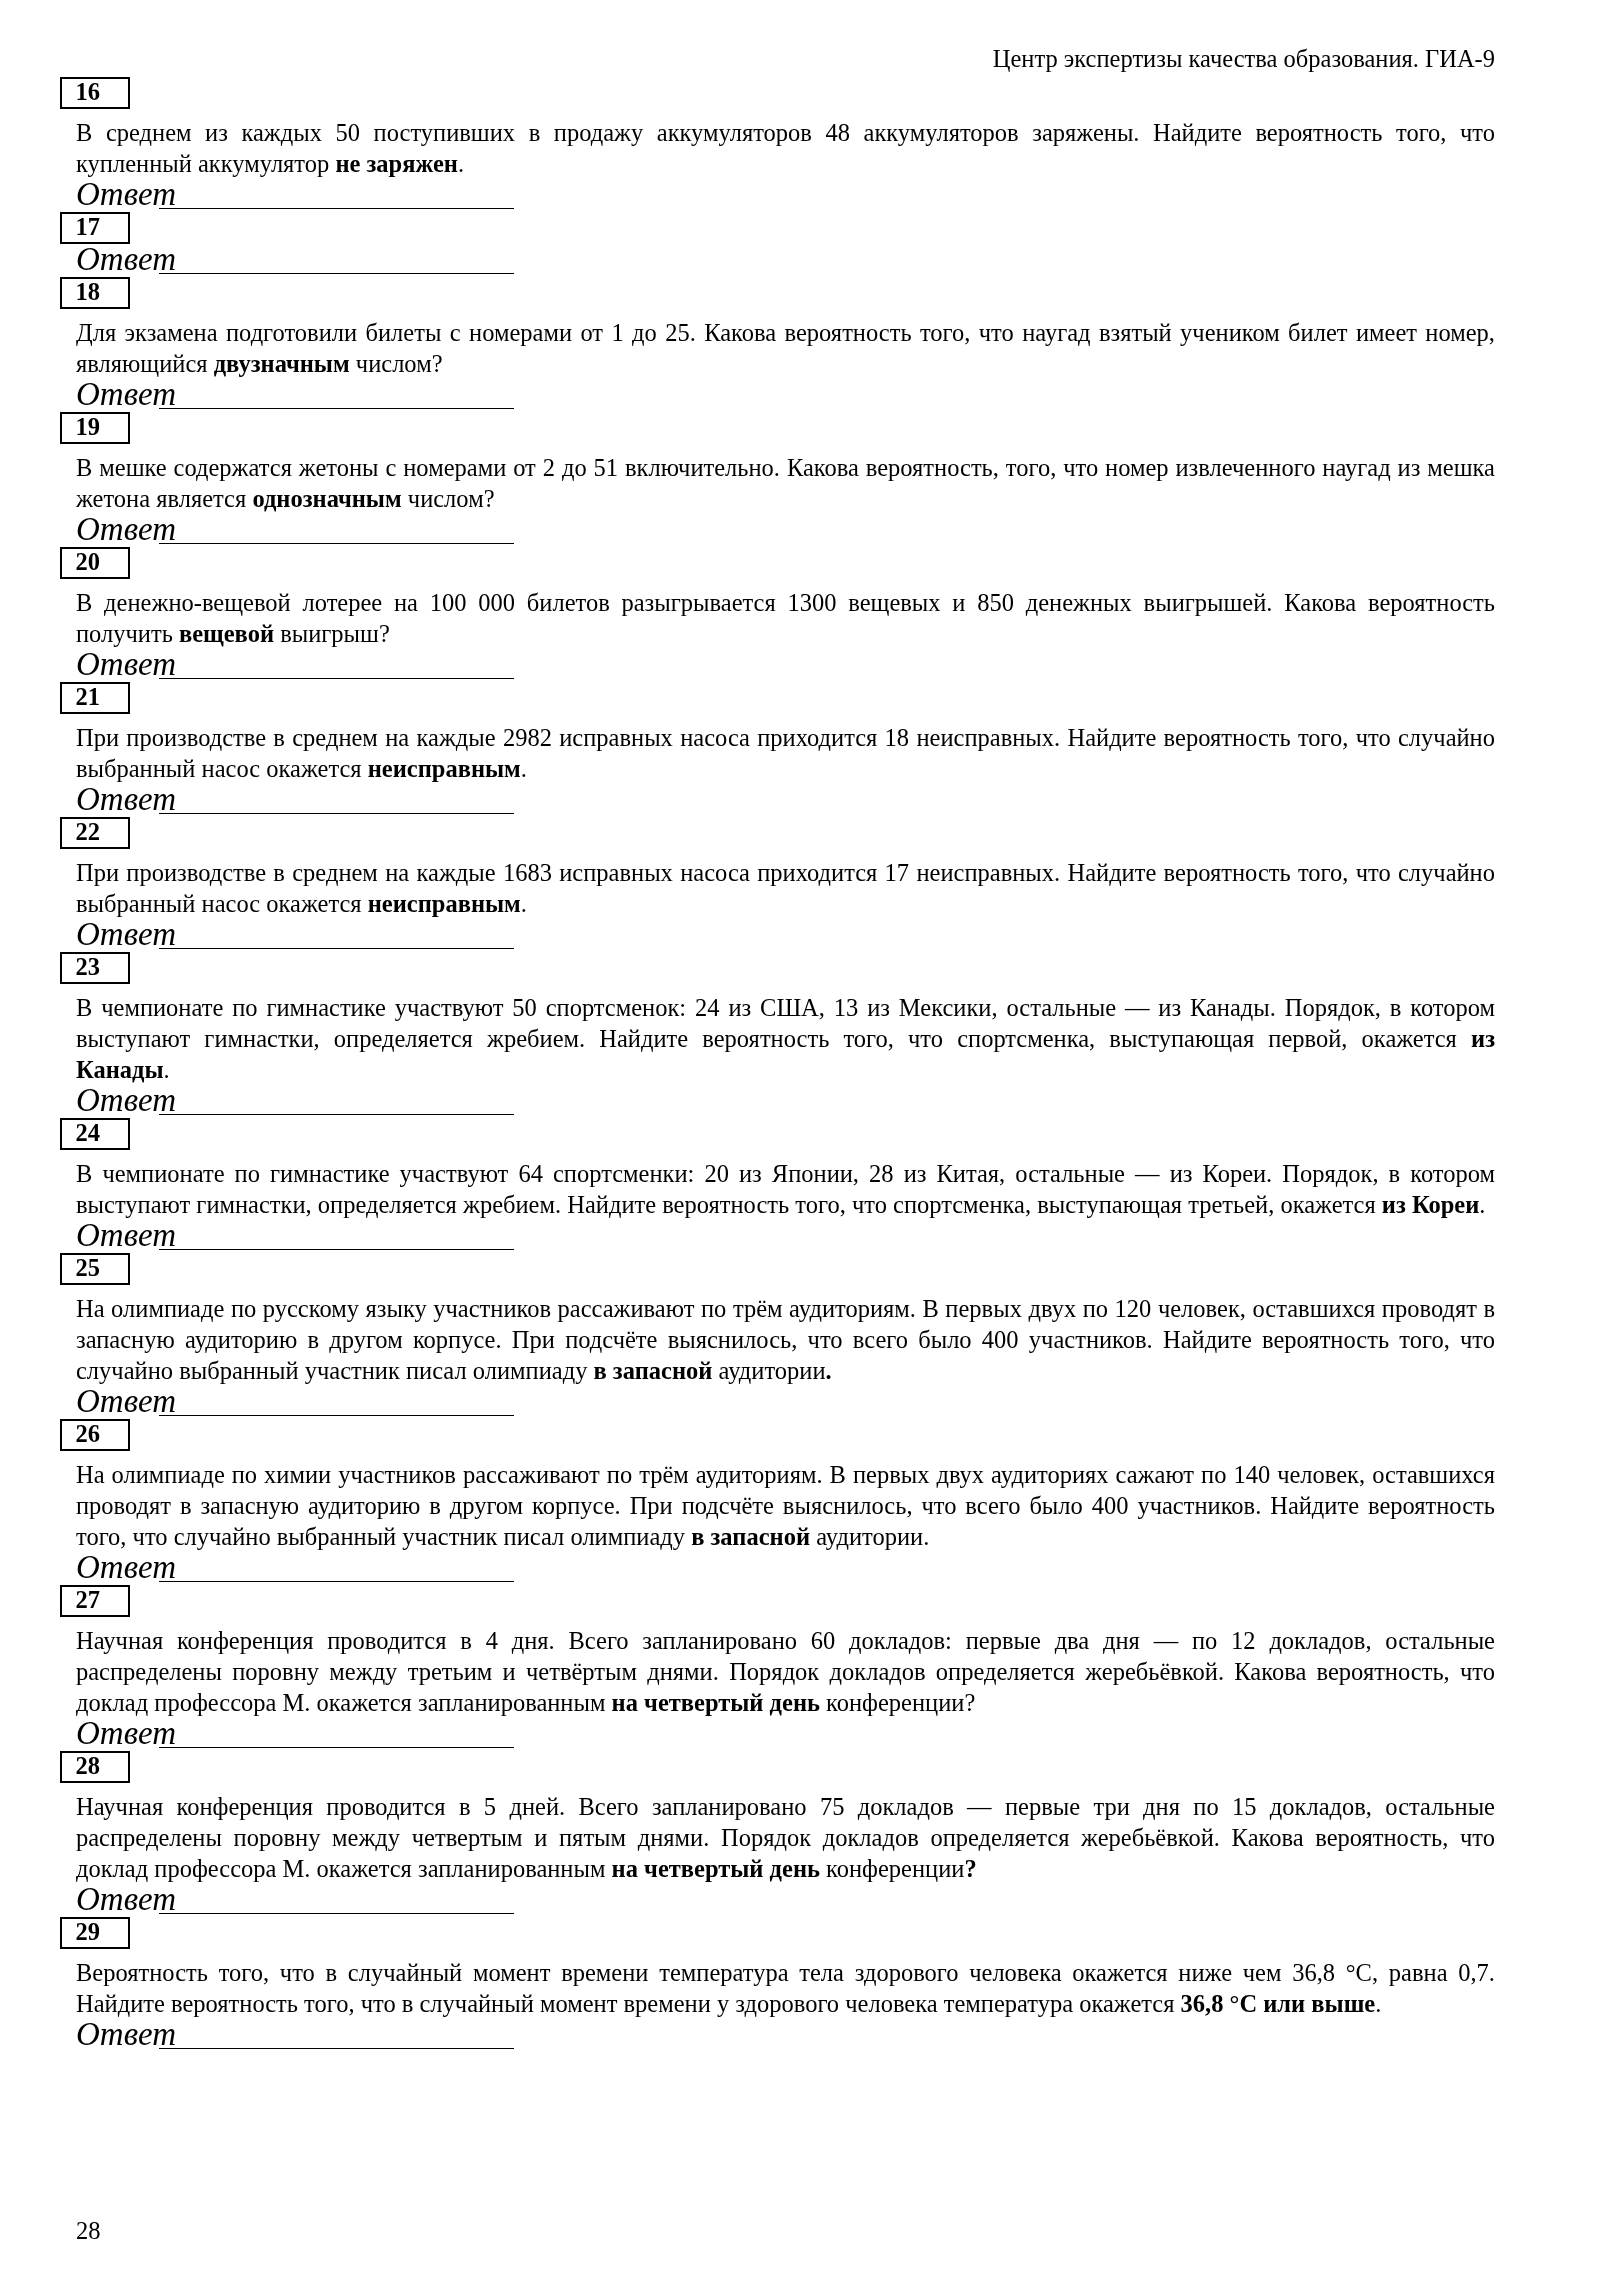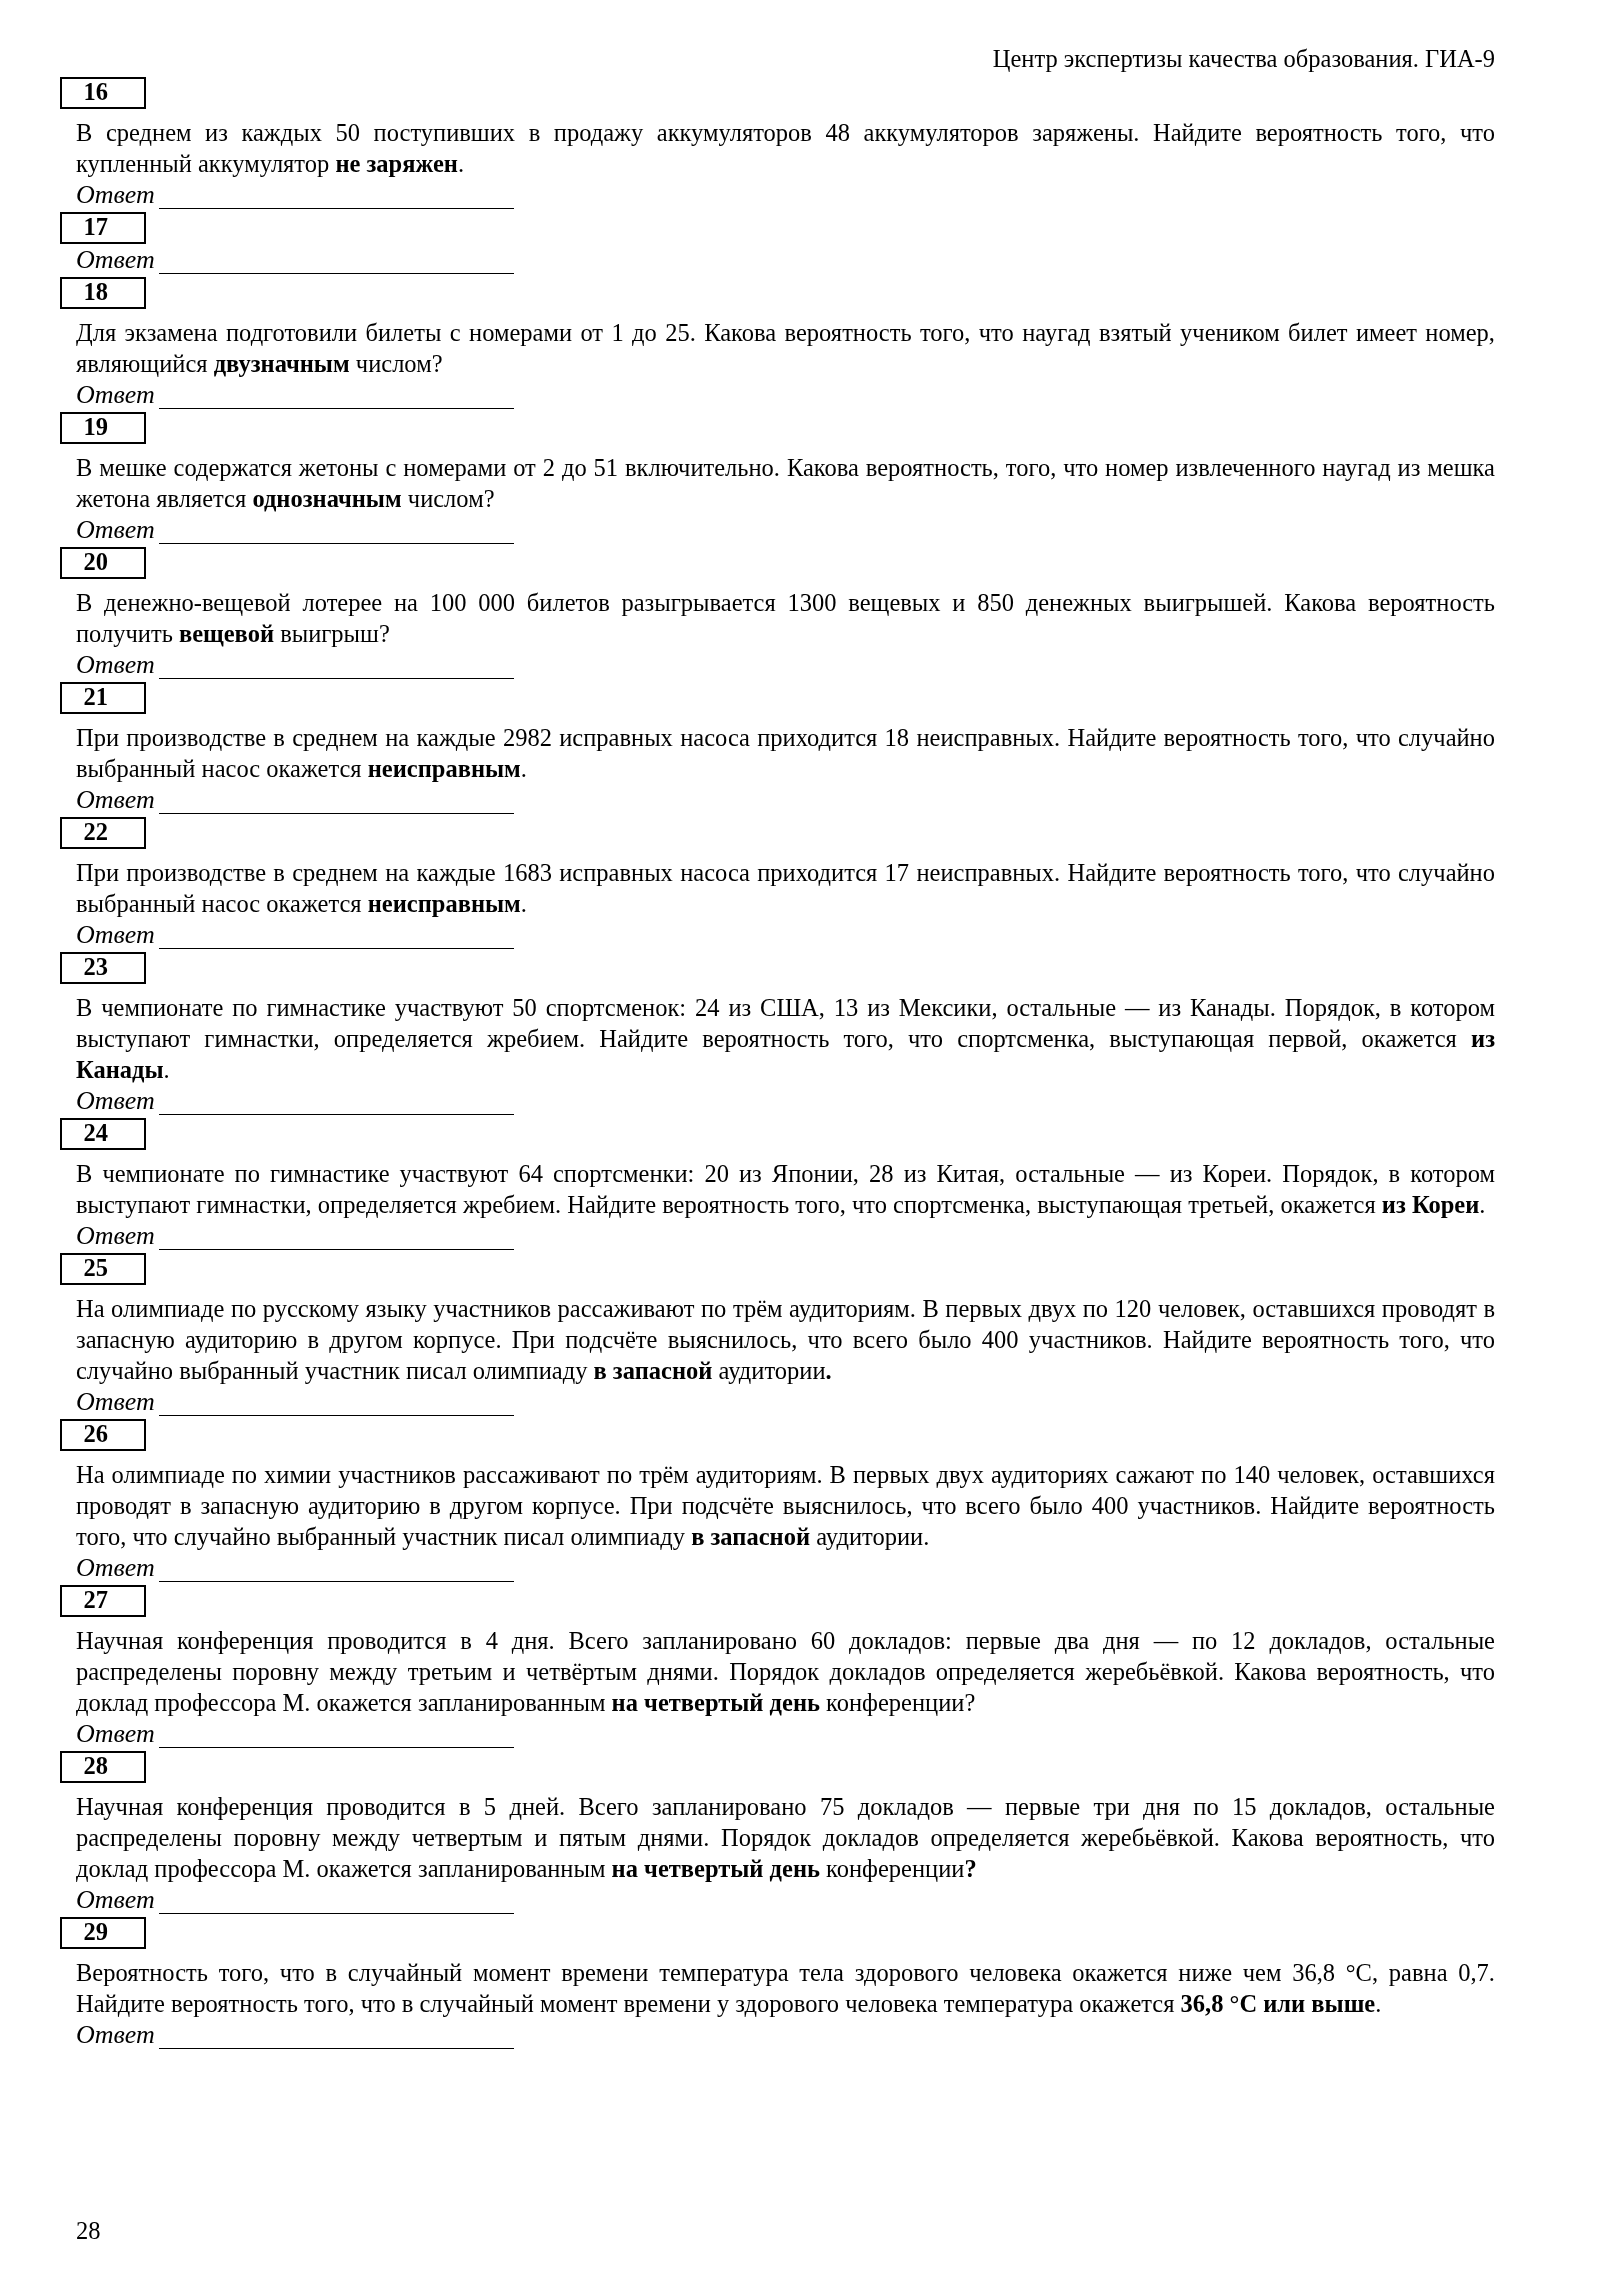--- a/index.html
+++ b/index.html
@@ -27,41 +27,41 @@
     height: 31px;
     margin-bottom: 2.9px;
     text-align: right;
   }
   .task {
     margin: 0;
   }
   .num-box {
     display: inline-block;
     box-sizing: border-box;
-    width: 86px;
+    width: 70px;
     height: 32px;
     border: 2.9px solid #000;
     margin-left: -15.7px;
     font-weight: bold;
     font-size: 24.5px;
     line-height: 26.5px;
     text-align: center;
     padding-right: 15px;
   }
   .text {
     font-size: 24.5px;
     line-height: 31px;
     text-align: justify;
     margin-top: 8px;
   }
   .text b { font-weight: bold; }
   .answer {
     position: relative;
     height: 33px;
-    font-size: 26px;
+    font-size: 33px;
     line-height: 31px;
   }
   .answer-label {
     font-style: italic;
     font-family: "Liberation Serif", "DejaVu Serif", serif;
   }
   .answer-line {
     position: absolute;
     left: 83px;
     top: 29px;

